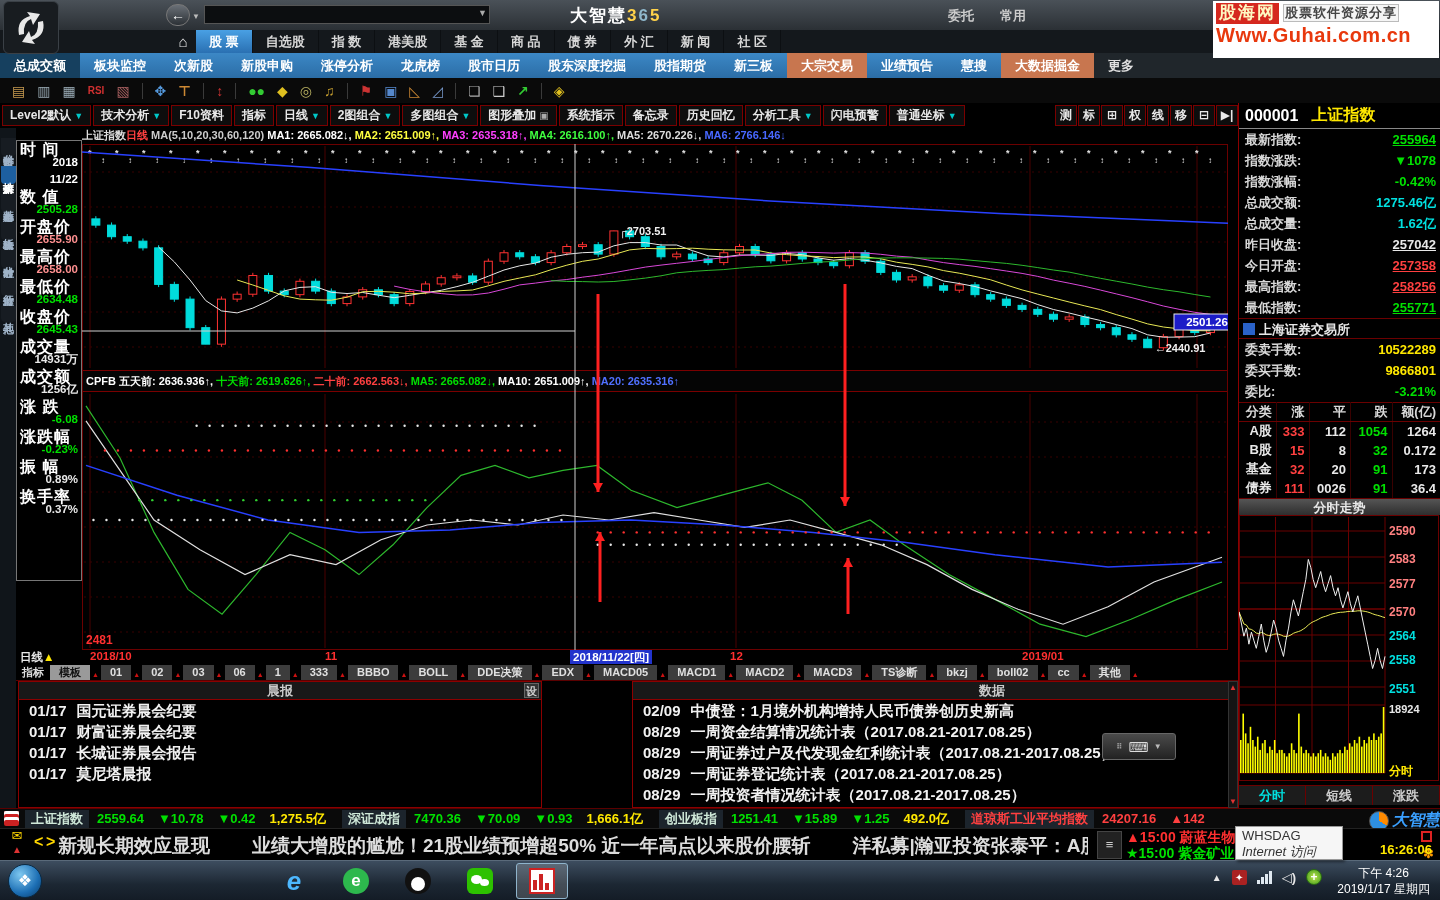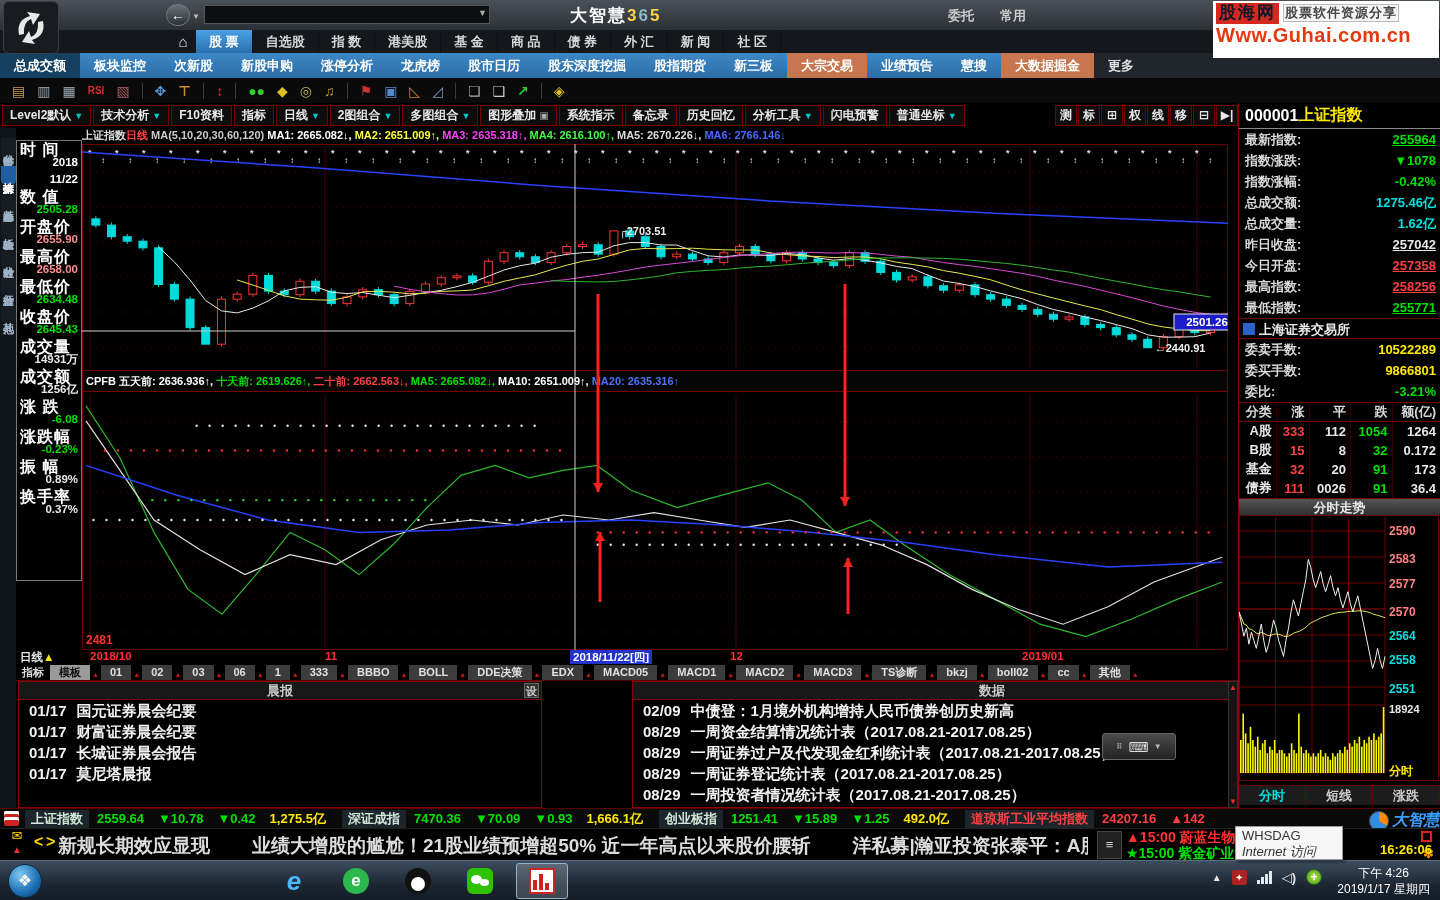--- a/index.html
+++ b/index.html
@@ -14,21 +14,21 @@
         display:flex;align-items:center;justify-content:center;z-index:5}
   #back-btn{left:166px;top:4px;width:24px;height:22px;border-radius:11px;background:linear-gradient(#6a7077,#2c3136);
         border:1px solid #777;color:#fff;text-align:center;line-height:20px;font-size:14px}
   #back-caret{left:192px;top:12px;font-size:8px;color:#bbb}
   #combo{left:204px;top:5px;width:286px;height:19px;background:#0c0e10;border:1px solid #555}
   #combo-arrow{position:absolute;right:2px;top:2px;font-size:9px;color:#aaa}
   #apptitle{left:570px;top:4px;font-size:17px;letter-spacing:2px;color:#fff}
   #titlebar-links{left:948px;top:7px;font-size:13px;color:#ccc;display:flex;gap:26px}
   #watermark{left:1213px;top:1px;width:226px;height:57px;background:#fff;z-index:60;padding:2px 3px;line-height:1.1}
   #wm-row1{display:flex;align-items:center;gap:4px}
-  #wm-site{background:#d5281e;color:#0f172a;font-size:17px;padding:1px 3px;letter-spacing:2px}
+  #wm-site{background:#d5281e;color:#fef9c3;font-size:17px;padding:1px 3px;letter-spacing:2px}
   #wm-slogan{color:#444;font-size:13px;border:1px solid #bbb;padding:1px 1px;letter-spacing:1px;background:#f5f5f5}
   #wm-url{color:#e8380d;font-size:20px;font-weight:800;letter-spacing:.5px}
 
   
   #menurow{left:0;top:30px;width:1440px;height:23px;background:#14181c;display:flex;align-items:stretch;padding-left:170px}
   #home-btn{width:26px;color:#e8e8e8;font-size:15px;text-align:center;line-height:23px}
   .menu-tab{padding:0 13px;font-size:13px;color:#d8d8d8;line-height:23px;border-right:1px solid #0c0f12}
   .menu-tab.active{background:linear-gradient(#49a0e4,#2a70b2);color:#fff}
   #submenu{left:0;top:53px;width:1440px;height:25px;background:#20262b;display:flex}
   #submenu-strip{display:flex;background:linear-gradient(#3c88c6,#2b6da6)}
@@ -90,21 +90,21 @@
   .news-item .nd{margin-right:10px}
   #news-scroll{left:1228px;top:681px;width:10px;height:127px;background:#141414;border:1px solid #333;font-size:8px;color:#d33;
                display:flex;flex-direction:column;justify-content:space-between;align-items:center;padding:1px 0}
   #kb-widget{left:1102px;top:733px;width:74px;height:27px;background:linear-gradient(#4a4a4a,#222);border:1px solid #666;
              border-radius:3px;z-index:10;display:flex;align-items:center;justify-content:center;gap:5px;color:#ddd;font-size:14px}
   #kb-widget .dots{font-size:8px;color:#999;letter-spacing:1px}
   #kb-widget .dd{font-size:8px;color:#bbb}
 
   
   #rightpanel{left:1238px;top:103px;width:202px;height:707px;background:#000;border-left:1px solid #8b0000}
-  #rp-head{height:26px;border-bottom:1px solid #888;display:flex;align-items:center;padding-left:6px;gap:0;font-size:16px}
+  #rp-head{height:26px;border-bottom:1px solid #888;display:flex;align-items:center;padding-left:6px;gap:13px;font-size:16px}
   #rp-code{color:#fff}#rp-name{color:#ffe800}
   .rp-row{display:flex;justify-content:space-between;padding:0 4px 0 6px;height:21px;line-height:21px;font-size:13px}
   .rp-row .lab{color:#d8d8d8}
   #rp-exch{height:21px;line-height:21px;font-size:13px;color:#e8e8e8;padding-left:4px;border-top:1px solid #6b0000;border-bottom:1px solid #6b0000}
   #rp-exch .blue-sq{display:inline-block;width:12px;height:12px;background:#2a62c8;margin-right:4px;vertical-align:-1px}
   #rp-table{width:100%;border-collapse:collapse;font-size:13px;border-top:1px solid #6b0000}
   #rp-table th{color:#d8d8d8;font-size:13px;border-bottom:1px solid #6b0000;height:18px;font-weight:700}
   #rp-table td,#rp-table th{border-left:1px solid #3a0000;text-align:right;padding-right:4px;height:19px}
   #rp-table td:first-child,#rp-table th:first-child{border-left:none}
   #rp-fsbar{height:17px;background:linear-gradient(#555,#2e2e2e);text-align:center;font-size:13px;color:#e8e8e8;line-height:17px;

